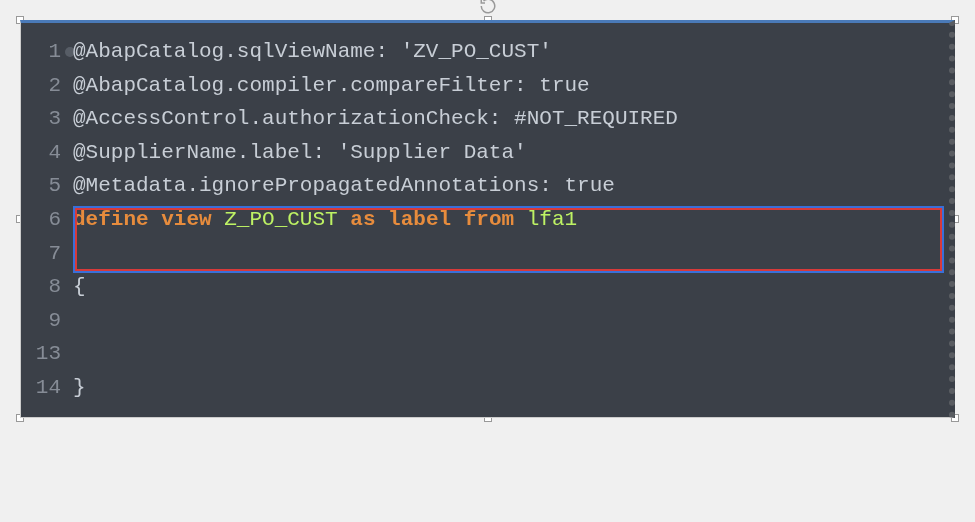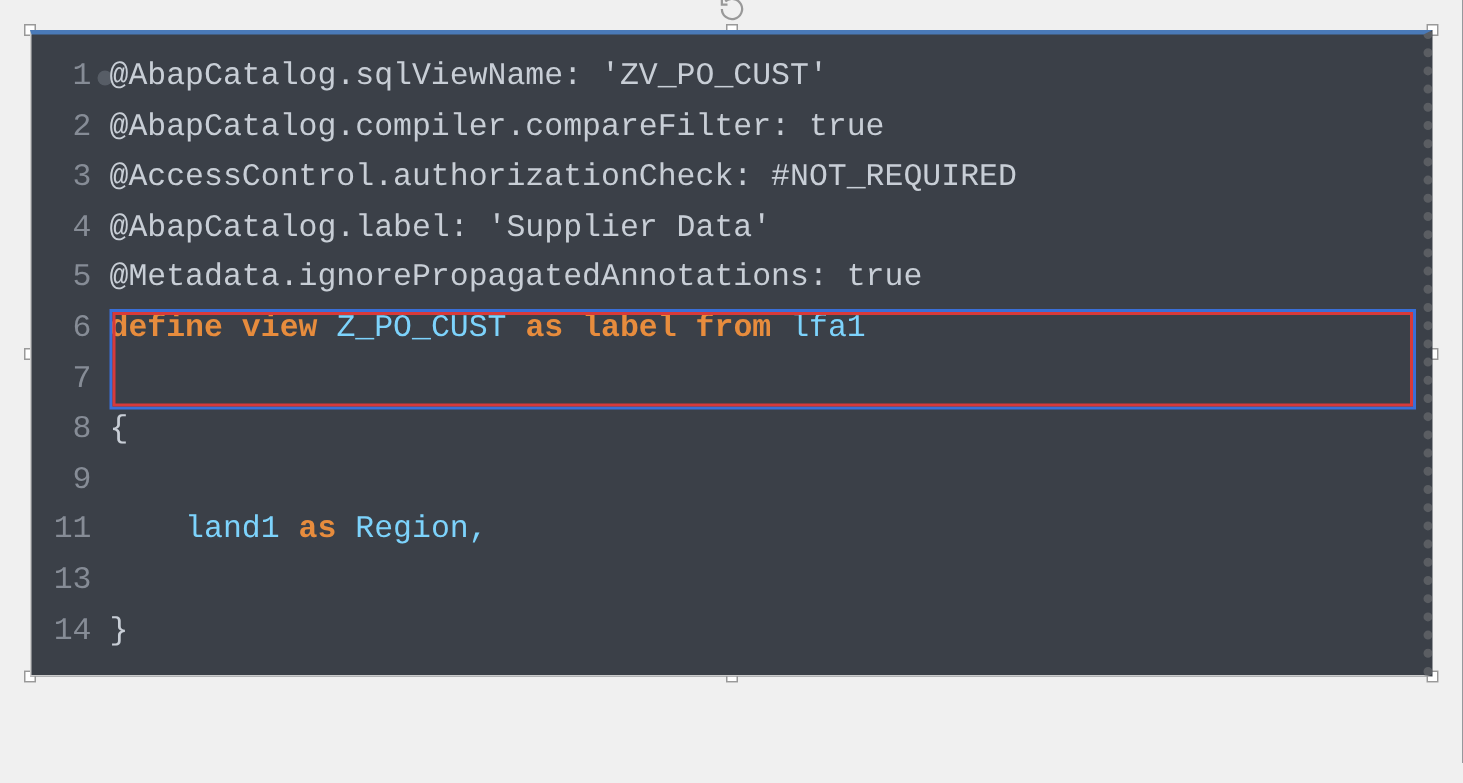--- a/index.html
+++ b/index.html
@@ -75,21 +75,21 @@
       right: -2px;
       top: 50%;
       transform: translateY(-50%);
       width: 10px;
       height: 10px;
       border-radius: 50%;
       background: rgba(140,150,160,0.35);
     }
     .annotation-text { color: #c8ced6; }
     .keyword { color: #e78c3d; font-weight: bold; text-align: right; }
-    .identifier { color: #7dd3fc; }
+    .identifier { color: #bef264; }
     .brace { color: #c8ced6; }
     .highlight-box {
       position: absolute;
       border: 2px solid #3a6fd8;
       outline: 2px solid #d83a3a;
       outline-offset: -4px;
       pointer-events: none;
     }
   </style>
 </head>
@@ -120,21 +120,21 @@
       <div class="code-line">
         <div class="gutter">2</div>
         <div class="code-content"><span class="annotation-text">@AbapCatalog.compiler.compareFilter: true</span></div>
       </div>
       <div class="code-line">
         <div class="gutter">3</div>
         <div class="code-content"><span class="annotation-text">@AccessControl.authorizationCheck: #NOT_REQUIRED</span></div>
       </div>
       <div class="code-line">
         <div class="gutter">4</div>
-        <div class="code-content"><span class="annotation-text">@AbapCatalog.label: 'Supplier Data'</span></div>
+        <div class="code-content"><span class="annotation-text">@SupplierName.label: 'Supplier Data'</span></div>
       </div>
       <div class="code-line">
         <div class="gutter">5</div>
         <div class="code-content"><span class="annotation-text">@Metadata.ignorePropagatedAnnotations: true</span></div>
       </div>
       <div class="code-line">
         <div class="gutter">6</div>
         <div class="code-content"><span class="keyword">define</span><span class="identifier"> </span><span class="keyword">view</span><span class="identifier"> Z_PO_CUST </span><span class="keyword">as</span><span class="identifier"> </span><span class="keyword">label</span><span class="identifier"> </span><span class="keyword">from</span><span class="identifier"> lfa1</span></div>
       </div>
       <div class="code-line">
@@ -143,24 +143,20 @@
       </div>
       <div class="code-line">
         <div class="gutter">8</div>
         <div class="code-content"><span class="brace">{</span></div>
       </div>
       <div class="code-line">
         <div class="gutter">9</div>
         <div class="code-content"></div>
       </div>
       <div class="code-line">
-        <div class="gutter">11</div>
-        <div class="code-content"><span class="identifier">    land1 </span><span class="keyword">as</span><span class="identifier"> Region,</span></div>
-      </div>
-      <div class="code-line">
         <div class="gutter">13</div>
         <div class="code-content"></div>
       </div>
       <div class="code-line">
         <div class="gutter">14</div>
         <div class="code-content"><span class="brace">}</span></div>
       </div>
       <div class="highlight-box" style="left: 52px; top: 182.969px; width: 871px; height: 67.1875px;"></div>
     </div>
 </div>

